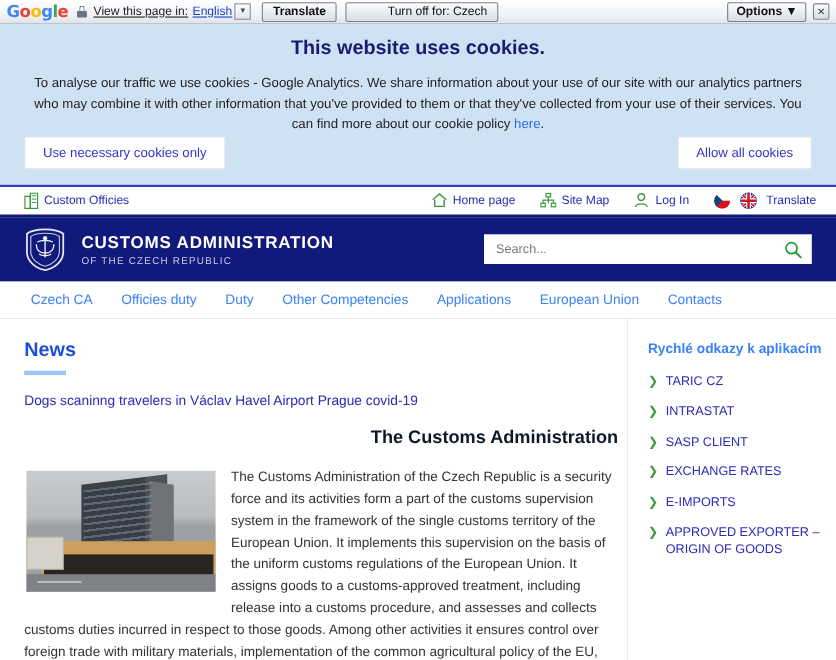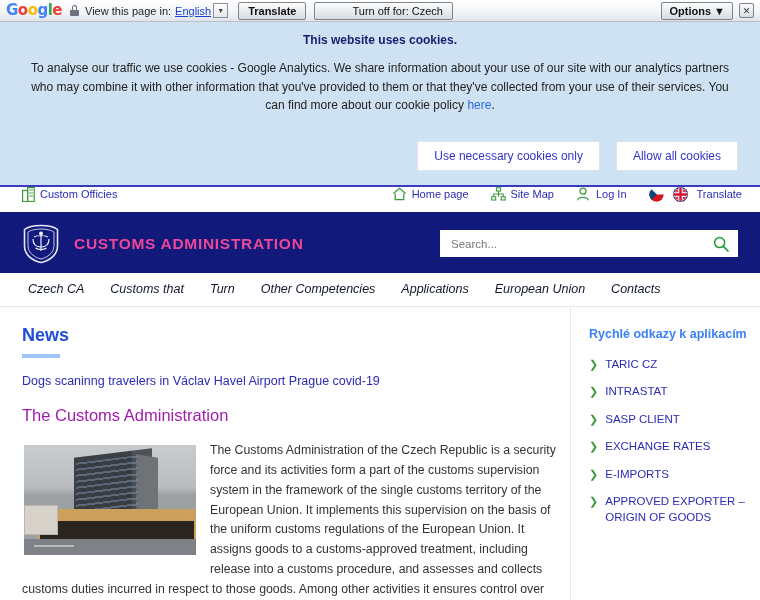--- a/index.html
+++ b/index.html
@@ -49,21 +49,21 @@
     content: "";
     position: absolute; left: 0; bottom: 0; width: 9px; height: 6px;
     background: #6b7280; border-radius: 1px;
   }
   .lock-ic::after {
     content: "";
     position: absolute; left: 2px; top: 0; width: 5px; height: 6px;
     border: 1.5px solid #6b7280; border-bottom: none;
     border-radius: 3px 3px 0 0; box-sizing: border-box;
   }
-  .gt-text { color: #222; margin-right: 4px; white-space: nowrap; }
+  .gt-text { color: #222; margin-right: 4px; white-space: nowrap; text-decoration: underline; }
   .gt-lang {
     color: #1a3fcc; text-decoration: underline; margin-right: 2px;
     white-space: nowrap;
   }
   .gt-caret {
     display: inline-flex; align-items: center; justify-content: center;
     width: 13px; height: 13px;
     border: 1px solid #8a8f98;
     background: linear-gradient(#fdfdfd, #e3e6ea);
     font-size: 7px; color: #444; margin-right: 10px;
@@ -103,42 +103,42 @@
 
   
   .cookie {
     background: #cfe2f3;
     border-bottom: 2px solid #3b3bbf;
     padding: 8px 22px 14px;
     text-align: center;
     box-sizing: border-box;
   }
   .cookie-title {
-    font-size: 12px; font-weight: bold; color: #1a1a6e;
+    font-size: 18px; font-weight: bold; color: #1a1a6e;
     margin: 3px 0 12px;
   }
   .cookie-body {
     font-size: 12px; color: #222; line-height: 1.55;
     max-width: 720px; margin: 0 auto;
   }
   .cookie-body a { color: #2b6ce0; text-decoration: none; }
   .cookie-btns {
-    margin-top: 26px; display: flex; justify-content: flex-end; gap: 16px;
+    margin-top: 2px; display: flex; justify-content: space-between; gap: 16px;
   }
   .cookie-btn {
     background: #fff; border: 1px solid #e2e2ef;
     color: #3434c8; font-size: 12px;
     padding: 7px 16px; border-radius: 2px; cursor: pointer;
     white-space: nowrap;
   }
 
   
   .util {
     height: 28px; background: #fff;
-    display: flex; align-items: flex-start; justify-content: space-between;
+    display: flex; align-items: center; justify-content: space-between;
     padding: 0 18px 0 22px; box-sizing: border-box;
     border-bottom: 3px solid #11197a;
   }
   .util-left, .util-right { display: flex; align-items: center; }
   .util-item {
     display: flex; align-items: center; gap: 5px;
     color: #2b2bb5; font-size: 11px; margin-right: 22px;
     white-space: nowrap; cursor: pointer;
   }
   .util-right .util-item:last-child { margin-right: 0; }
@@ -154,21 +154,21 @@
   
   .brand {
     background: #11197a;
     height: 58px;
     display: flex; align-items: center; justify-content: space-between;
     padding: 0 22px; box-sizing: border-box;
   }
   .brand-left { display: flex; align-items: center; gap: 14px; }
   .crest { width: 38px; height: 40px; }
   .brand-title {
-    color: #ec4899; font-size: 15.5px; font-weight: bold;
+    color: #ffffff; font-size: 15.5px; font-weight: bold;
     letter-spacing: 0.7px; line-height: 1.15;
   }
   .brand-sub {
     color: #c7cbe8; font-size: 9px; letter-spacing: 1.1px;
     margin-top: 2px;
   }
   .search-wrap {
     width: 298px; height: 27px; background: #fff;
     display: flex; align-items: center; padding: 0 9px;
     box-sizing: border-box;
@@ -181,41 +181,41 @@
   .search-wrap input::placeholder { color: #777; }
 
   
   .nav {
     height: 34px; background: #fff;
     display: flex; align-items: center; gap: 26px;
     padding: 0 28px; box-sizing: border-box;
     border-bottom: 1px solid #e6e6ee;
   }
   .nav a {
-    color: #0f172a; font-size: 12.5px; text-decoration: none;
-    white-space: nowrap; cursor: pointer; font-style: italic;
+    color: #3b82f6; font-size: 12.5px; text-decoration: none;
+    white-space: nowrap; cursor: pointer;
   }
 
   
   .content {
     display: flex; padding: 0 0 0 22px; box-sizing: border-box;
   }
   .main { width: 548px; padding-top: 18px; padding-right: 8px; box-sizing: border-box; }
   .news-h {
     font-size: 18px; font-weight: bold; color: #1d4ed8; margin: 0 0 8px;
   }
   .news-rule {
     width: 38px; height: 4px; background: #9fc5f8; margin-bottom: 16px;
   }
   .news-link {
     color: #2b2bb5; font-size: 12.5px; text-decoration: none;
     display: block; margin-bottom: 18px; cursor: pointer;
   }
   .art-h {
-    font-size: 16.5px; font-weight: normal; color: #a21caf; margin: 0 0 16px;
+    font-size: 16.5px; font-weight: bold; color: #0f172a; margin: 0 0 16px; text-align: right;
   }
   .photo {
     width: 172px; height: 110px; float: left;
     margin: 4px 14px 6px 2px;
     background: linear-gradient(#c9ccce 0%, #babdc0 38%, #9da0a3 46%, #9da0a3 100%);
     position: relative; overflow: hidden;
   }
   .photo .tower {
     position: absolute; left: 50px; top: 8px; width: 78px; height: 78px;
     background: #3b3f46;
@@ -385,37 +385,38 @@
       <svg width="38" height="40" viewBox="0 0 38 40">
         <path d="M19 1.5 C26 1.5 33 3.5 35.5 5.5 L35.5 22 C35.5 31 27 37 19 38.5 C11 37 2.5 31 2.5 22 L2.5 5.5 C5 3.5 12 1.5 19 1.5 Z" fill="none" stroke="#e6e8f5" stroke-width="1.6"></path>
         <path d="M19 5 C24.5 5 30 6.4 32 8 L32 21.5 C32 28.8 25.3 33.6 19 35 C12.7 33.6 6 28.8 6 21.5 L6 8 C8 6.4 13.5 5 19 5 Z" fill="none" stroke="#c9cde8" stroke-width="1"></path>
         <path d="M19 11 L19 27 M12 13 C15 11 23 11 26 13 M13.5 24 C16 26 22 26 24.5 24" stroke="#eef0fa" stroke-width="1.2" fill="none"></path>
         <circle cx="19" cy="9.5" r="2" fill="#eef0fa"></circle>
         <path d="M11 15 C11 20 14 23 19 23 C24 23 27 20 27 15" fill="none" stroke="#eef0fa" stroke-width="1.2"></path>
       </svg>
     </span>
     <div>
       <div class="brand-title">CUSTOMS ADMINISTRATION</div>
+      <div class="brand-sub">OF THE CZECH REPUBLIC</div>
     </div>
   </div>
   <div class="search-wrap">
     <input type="text" placeholder="Search..." style="">
     <span class="ic">
       <svg width="16" height="16" viewBox="0 0 16 16">
           <circle cx="6.6" cy="6.6" r="5" fill="none" stroke="#1c9a3c" stroke-width="1.5"></circle>
           <path d="M10.3 10.3 L15 15" stroke="#1c9a3c" stroke-width="1.7" stroke-linecap="round"></path>
         </svg>
     </span>
   </div>
 </div>
 
 <div class="nav">
   <a href="#">Czech CA</a>
-  <a href="#">Customs that</a>
-  <a href="#">Turn</a>
+  <a href="#">Officies duty</a>
+  <a href="#">Duty</a>
   <a href="#">Other Competencies</a>
   <a href="#">Applications</a>
   <a href="#">European Union</a>
   <a href="#">Contacts</a>
 </div>
 
 <div class="content">
   <div class="main">
     <h2 class="news-h">News</h2>
     <div class="news-rule"></div>

